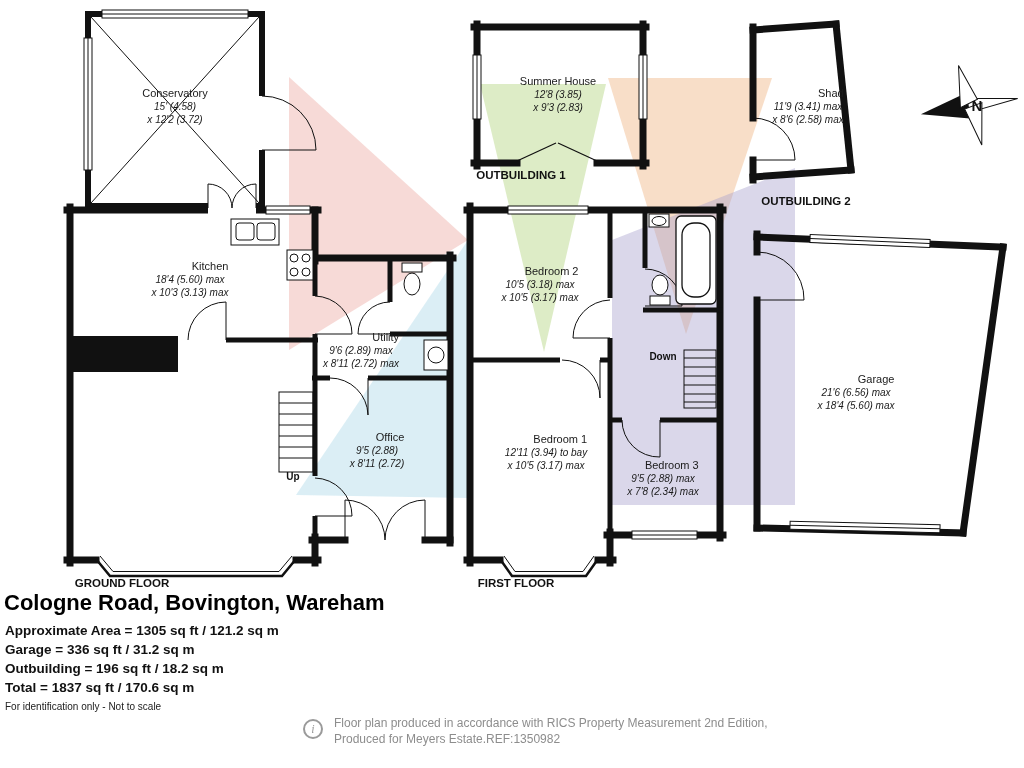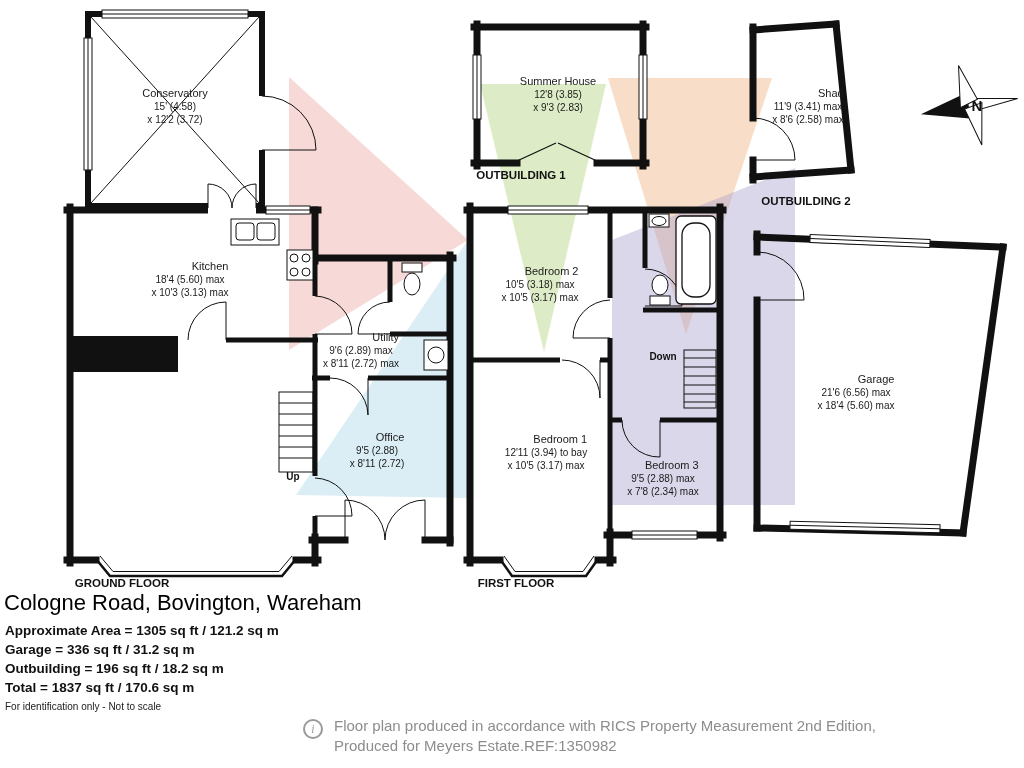--- a/index.html
+++ b/index.html
@@ -5,40 +5,40 @@
   * { margin:0; padding:0; box-sizing:border-box; }
   html,body { background:#ffffff; }
   body { font-family:"Liberation Sans", sans-serif; color:#111; }
   #stage { position:relative; width:1024px; height:768px; background:#fff; overflow:hidden; }
   #plan { position:absolute; left:0; top:0; }
   svg text { font-family:"Liberation Sans", sans-serif; }
 
   .room-label { position:absolute; transform:translateX(-50%); text-align:center;
                 color:#1a1a1a; line-height:1.3; white-space:nowrap; z-index:5; }
   .room-label .rname { font-weight:normal; font-size:11px;text-align:right; }
-  .room-label .rdim  { font-size:10px; }
+  .room-label .rdim  { font-size:10px;font-style:italic; }
 
   .floor-label { position:absolute; transform:translateX(-50%); font-weight:bold;
                  font-size:11.5px; color:#111; white-space:nowrap; z-index:5; }
   .small-label { position:absolute; transform:translateX(-50%); font-weight:bold;
                  font-size:10px; color:#111; z-index:5; }
 
-  #title { position:absolute; left:4px; top:590px; font-size:22px; font-weight:normal;
+  #title { position:absolute; left:4px; top:590px; font-size:22px; font-weight:bold;
            color:#000; white-space:nowrap; z-index:5; }
   .area-line { position:absolute; left:5px; font-size:13.5px; font-weight:600;
                color:#111; white-space:nowrap; z-index:5; }
   #disclaimer { position:absolute; left:5px; top:701px; font-size:10px; color:#222; z-index:5; }
 
   #footer { position:absolute; left:303px; top:716px; display:flex; gap:11px;
             color:#8d8d8d; z-index:5; }
   #info-icon { width:20px; height:20px; border:2px solid #9a9a9a; border-radius:50%;
                font-size:12px; display:flex; align-items:center; justify-content:center;
                font-family:"Liberation Serif", serif; font-style:italic; color:#9a9a9a;
                margin-top:3px; flex:0 0 auto; }
-  .fline { font-size:15px; line-height:1.3; white-space:nowrap; }
+  .fline { font-size:12px; line-height:1.3; white-space:nowrap; }
 </style>
 </head>
 <body>
 
 <div id="stage">
 
 <svg id="plan" width="1024" height="768" viewBox="0 0 1024 768">
 
   <polygon points="289,77 468,240 289,350" fill="#eba79f" opacity="0.42"></polygon>
   <polygon points="468,240 468,498 296,495" fill="#a9d6e8" opacity="0.42"></polygon>

